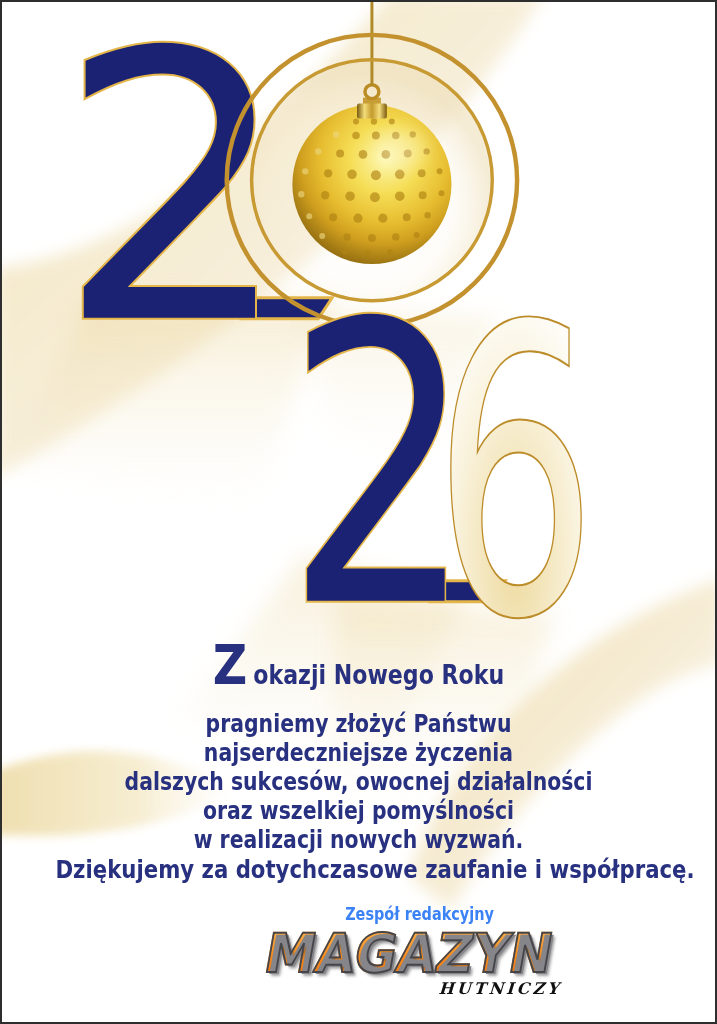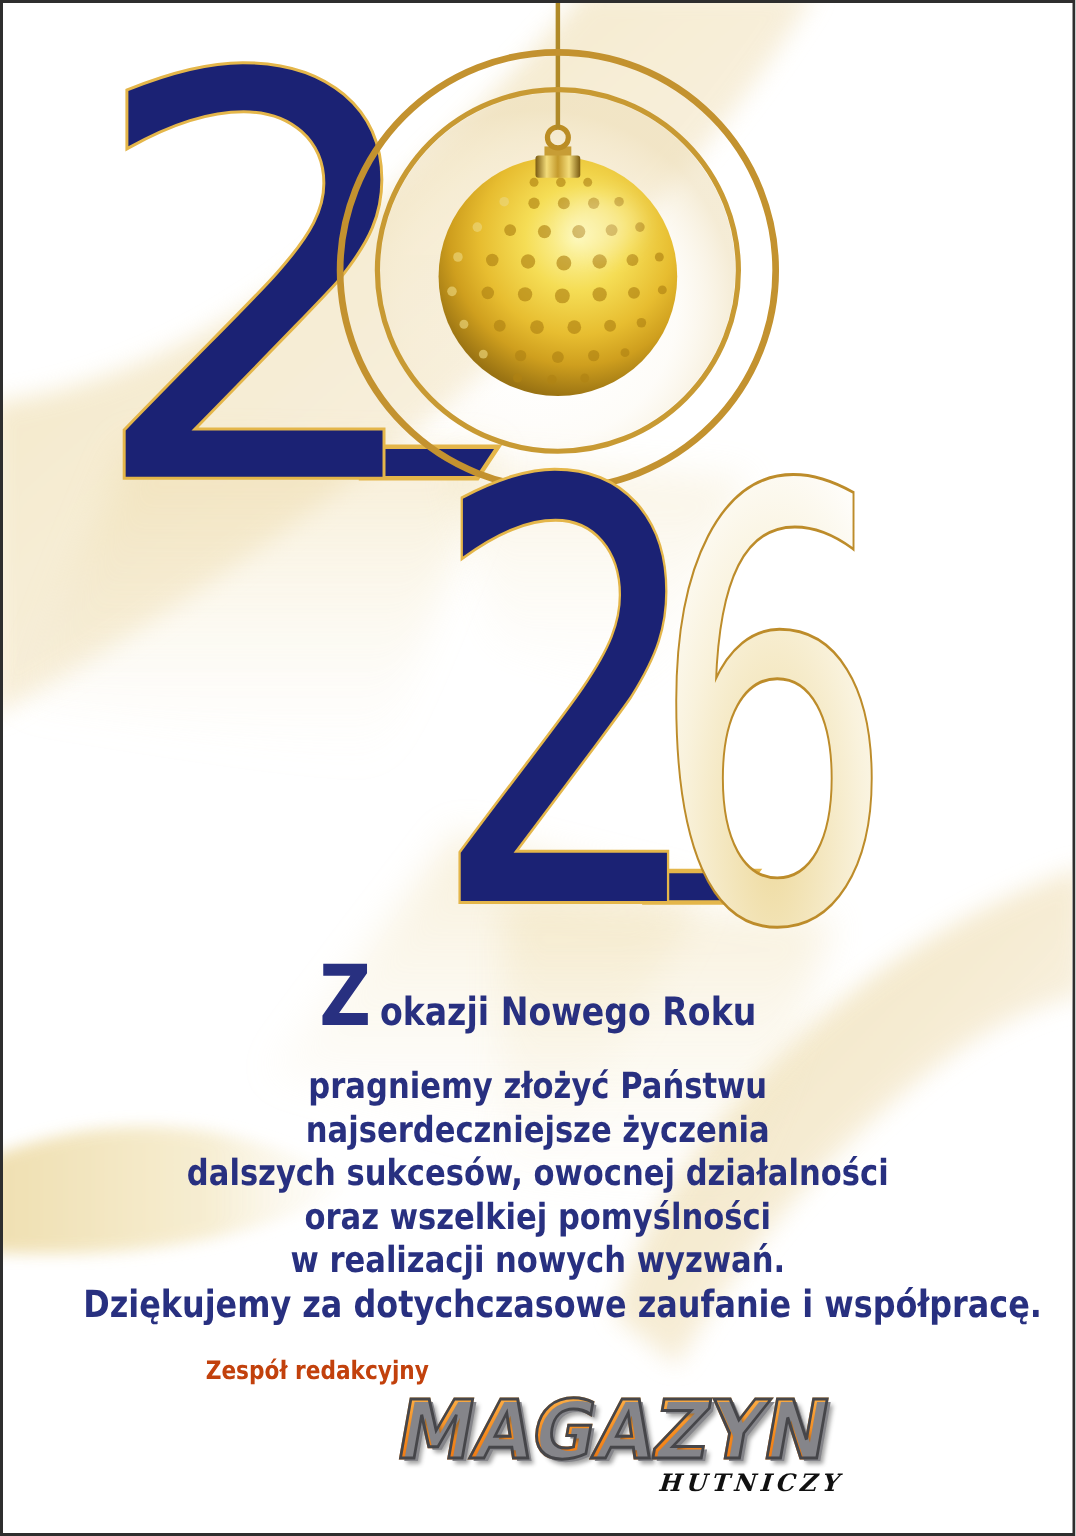--- a/index.html
+++ b/index.html
@@ -17,22 +17,22 @@
   .hny div{letter-spacing:11px;margin-right:-11px;white-space:nowrap;}
   
   .greeting{position:absolute;left:0;right:0;top:638px;text-align:center;z-index:2;color:#283080;font-weight:bold;}
   .greeting .squeeze{display:block;transform:scaleX(.85);transform-origin:50% 0;}
   .g-line1{font-size:26px;line-height:50px;white-space:nowrap;}
   .g-line1 .initial{font-size:56px;margin-right:7px;}
   .g-rest{margin-top:10px;}
   .g-line{font-size:24px;line-height:29px;white-space:nowrap;}
   .g-line.last{font-size:25px;line-height:30px;}
   
-  .credit{position:absolute;top:902px;left:122px;right:0;text-align:left;z-index:2;
-    font-size:17px;font-weight:bold;color:#c2410c;}
+  .credit{position:absolute;top:902px;left:122px;right:0;text-align:center;z-index:2;
+    font-size:17px;font-weight:bold;color:#3b82f6;}
   .credit span{display:inline-block;transform:scaleX(.85);white-space:nowrap;}
   .logo-m{
     position:absolute;left:258px;top:920px;z-index:2;white-space:nowrap;
     font-size:54px;font-weight:bold;letter-spacing:0;
     transform:skewX(-10deg) scaleX(.94);transform-origin:0 100%;
     color:#f6871f;
     -webkit-text-stroke:2px #46464a;
     text-shadow:3px 2px 0 #85858a,5px 4px 3px rgba(50,50,50,.45);
   }
   @supports ((-webkit-background-clip:text) or (background-clip:text)){

